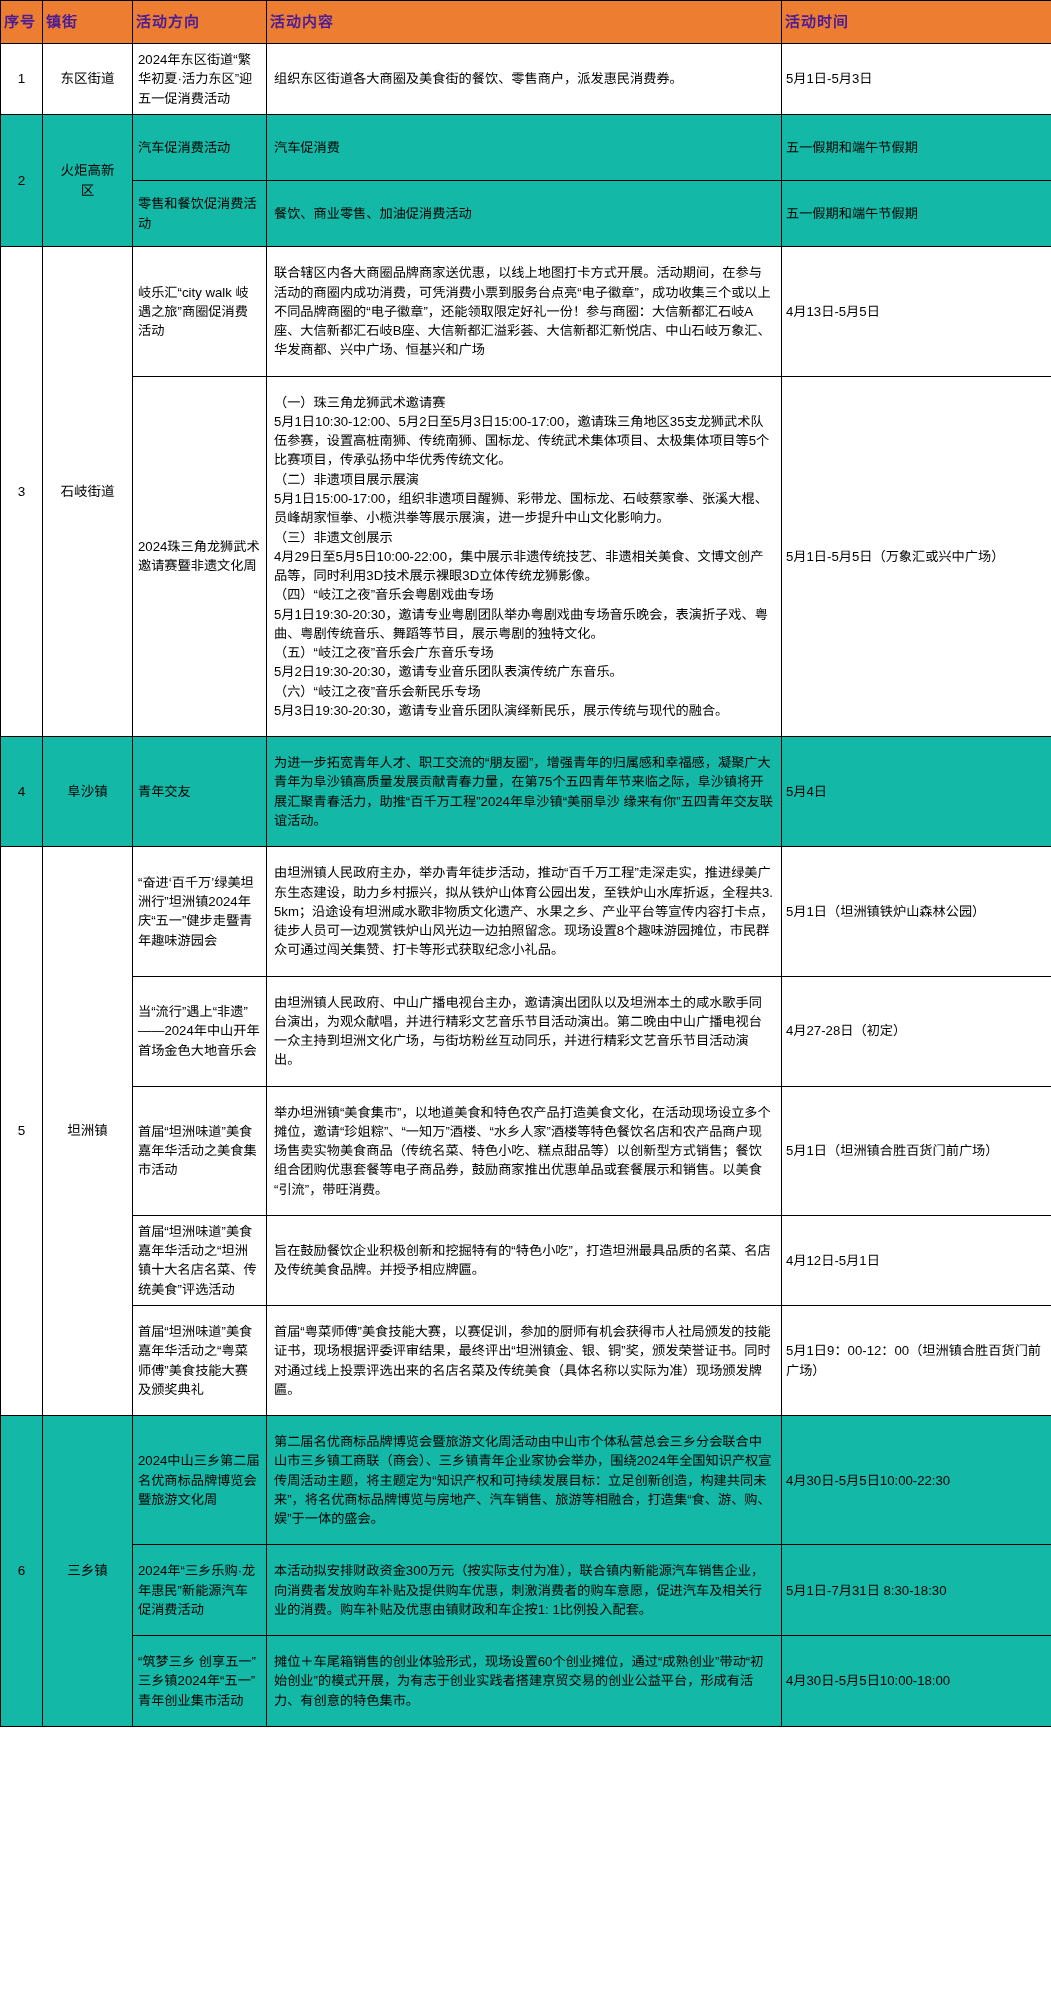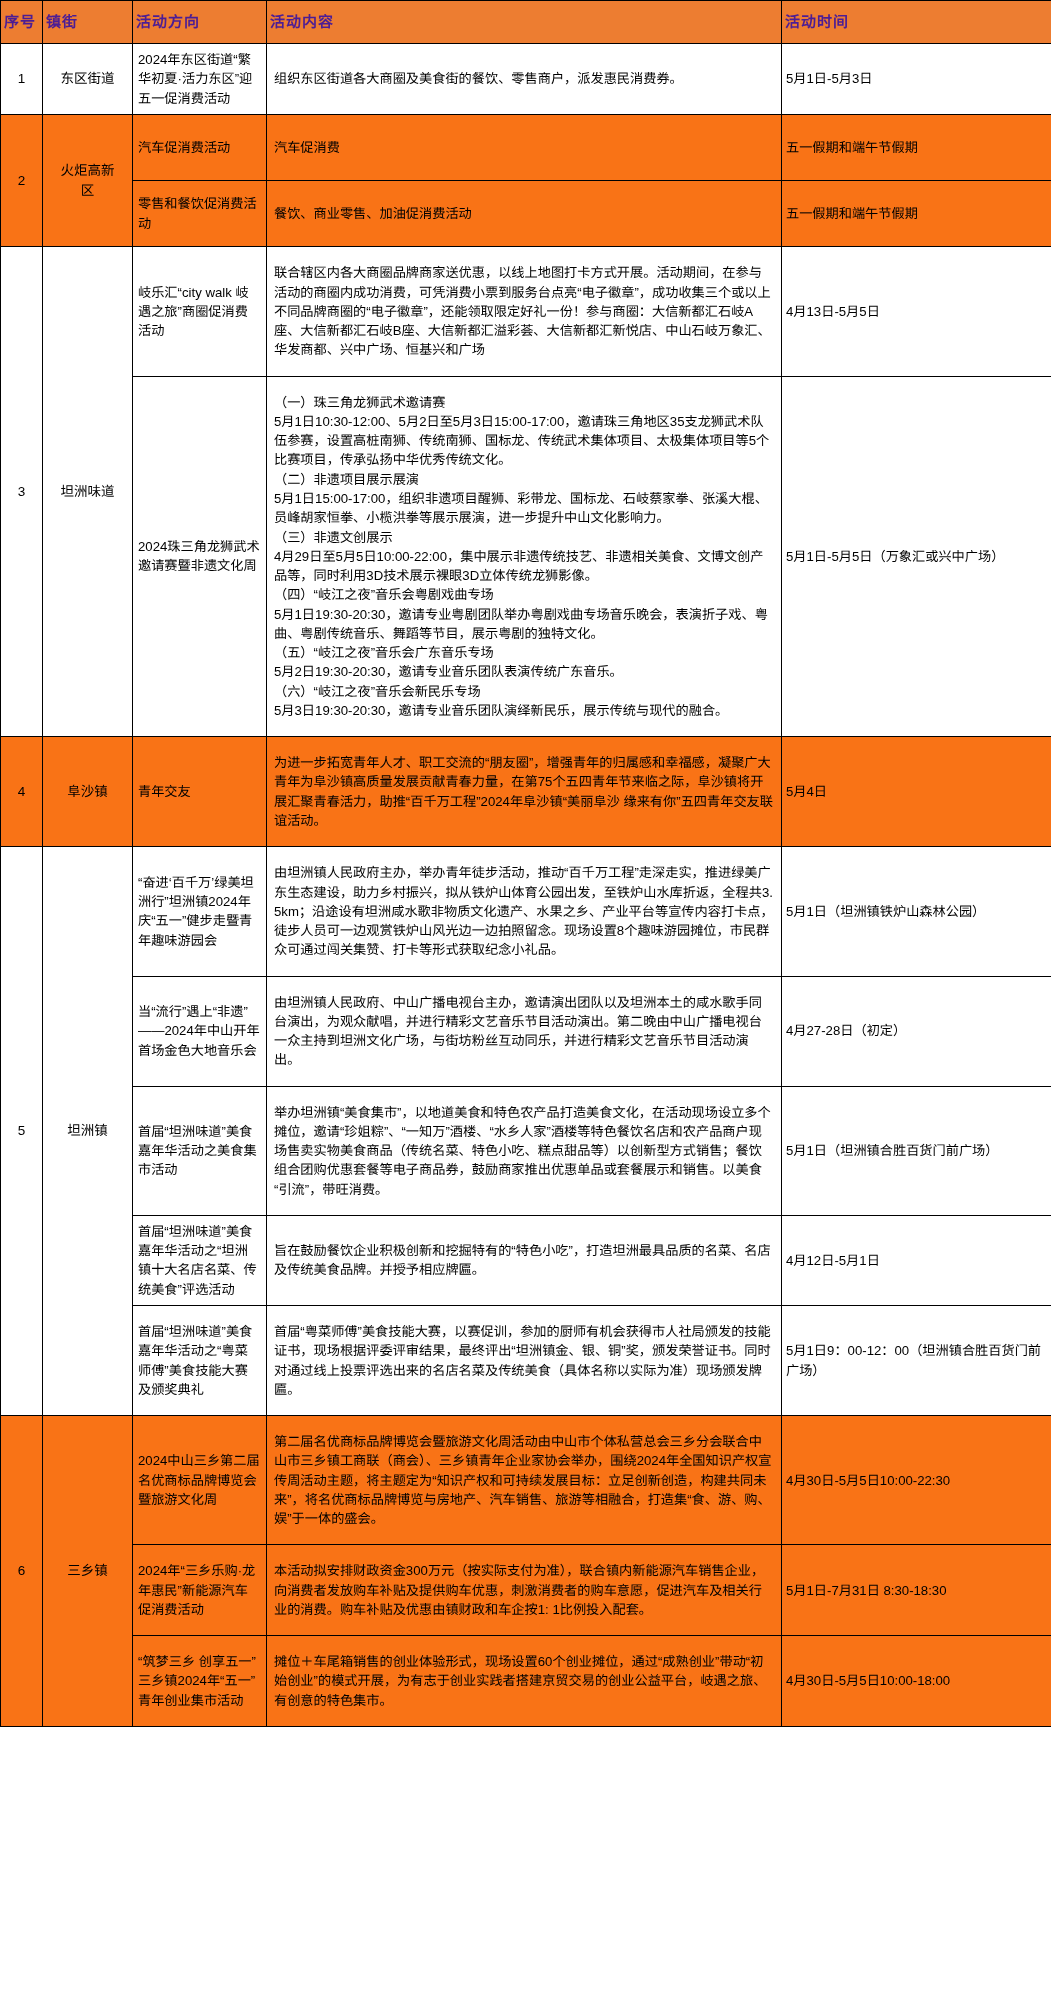--- a/index.html
+++ b/index.html
@@ -43,21 +43,21 @@
     height: 30px;
   }
   tbody td {
     border: 1px solid #000000;
     padding: 5px 6px;
     vertical-align: middle;
     word-break: break-all;
     background: #ffffff;
   }
   tbody tr.tint td {
-    background: #f97316;
+    background: #14b8a6;
   }
   td.seq {
     text-align: center;
     vertical-align: middle;
     font-size: 13.5px;
     padding: 2px;
   }
   td.town {
     text-align: center;
     vertical-align: middle;
@@ -119,21 +119,21 @@
           <td class="content pre">汽车促消费</td>
           <td class="time">五一假期和端午节假期</td>
         </tr>
         <tr class="tint">
           <td class="dir">零售和餐饮促消费活动</td>
           <td class="content pre">餐饮、商业零售、加油促消费活动</td>
           <td class="time">五一假期和端午节假期</td>
         </tr>
         <tr>
           <td class="seq" rowspan="2">3</td>
-          <td class="town" rowspan="2">坦洲味道</td>
+          <td class="town" rowspan="2">石岐街道</td>
           <td class="dir">岐乐汇“city walk 岐遇之旅”商圈促消费活动</td>
           <td class="content pre">联合辖区内各大商圈品牌商家送优惠，以线上地图打卡方式开展。活动期间，在参与活动的商圈内成功消费，可凭消费小票到服务台点亮“电子徽章”，成功收集三个或以上不同品牌商圈的“电子徽章”，还能领取限定好礼一份！参与商圈：大信新都汇石岐A座、大信新都汇石岐B座、大信新都汇溢彩荟、大信新都汇新悦店、中山石岐万象汇、华发商都、兴中广场、恒基兴和广场</td>
           <td class="time">4月13日-5月5日</td>
         </tr>
         <tr>
           <td class="dir">2024珠三角龙狮武术邀请赛暨非遗文化周</td>
           <td class="content pre">（一）珠三角龙狮武术邀请赛
 5月1日10:30-12:00、5月2日至5月3日15:00-17:00，邀请珠三角地区35支龙狮武术队伍参赛，设置高桩南狮、传统南狮、国标龙、传统武术集体项目、太极集体项目等5个比赛项目，传承弘扬中华优秀传统文化。
 （二）非遗项目展示展演
 5月1日15:00-17:00，组织非遗项目醒狮、彩带龙、国标龙、石岐蔡家拳、张溪大棍、员峰胡家恒拳、小榄洪拳等展示展演，进一步提升中山文化影响力。
@@ -188,18 +188,18 @@
           <td class="content pre">第二届名优商标品牌博览会暨旅游文化周活动由中山市个体私营总会三乡分会联合中山市三乡镇工商联（商会）、三乡镇青年企业家协会举办，围绕2024年全国知识产权宣传周活动主题，将主题定为“知识产权和可持续发展目标：立足创新创造，构建共同未来”，将名优商标品牌博览与房地产、汽车销售、旅游等相融合，打造集“食、游、购、娱”于一体的盛会。</td>
           <td class="time">4月30日-5月5日10:00-22:30</td>
         </tr>
         <tr class="tint">
           <td class="dir">2024年“三乡乐购·龙年惠民”新能源汽车促消费活动</td>
           <td class="content pre">本活动拟安排财政资金300万元（按实际支付为准），联合镇内新能源汽车销售企业，向消费者发放购车补贴及提供购车优惠，刺激消费者的购车意愿，促进汽车及相关行业的消费。购车补贴及优惠由镇财政和车企按1: 1比例投入配套。</td>
           <td class="time">5月1日-7月31日 8:30-18:30</td>
         </tr>
         <tr class="tint">
           <td class="dir">“筑梦三乡 创享五一”三乡镇2024年“五一”青年创业集市活动</td>
-          <td class="content pre">摊位＋车尾箱销售的创业体验形式，现场设置60个创业摊位，通过“成熟创业”带动“初始创业”的模式开展，为有志于创业实践者搭建京贸交易的创业公益平台，岐遇之旅、有创意的特色集市。</td>
+          <td class="content pre">摊位＋车尾箱销售的创业体验形式，现场设置60个创业摊位，通过“成熟创业”带动“初始创业”的模式开展，为有志于创业实践者搭建京贸交易的创业公益平台，形成有活力、有创意的特色集市。</td>
           <td class="time">4月30日-5月5日10:00-18:00</td>
         </tr>
       </tbody>
   </table>
 </div>
 
 </body></html>

